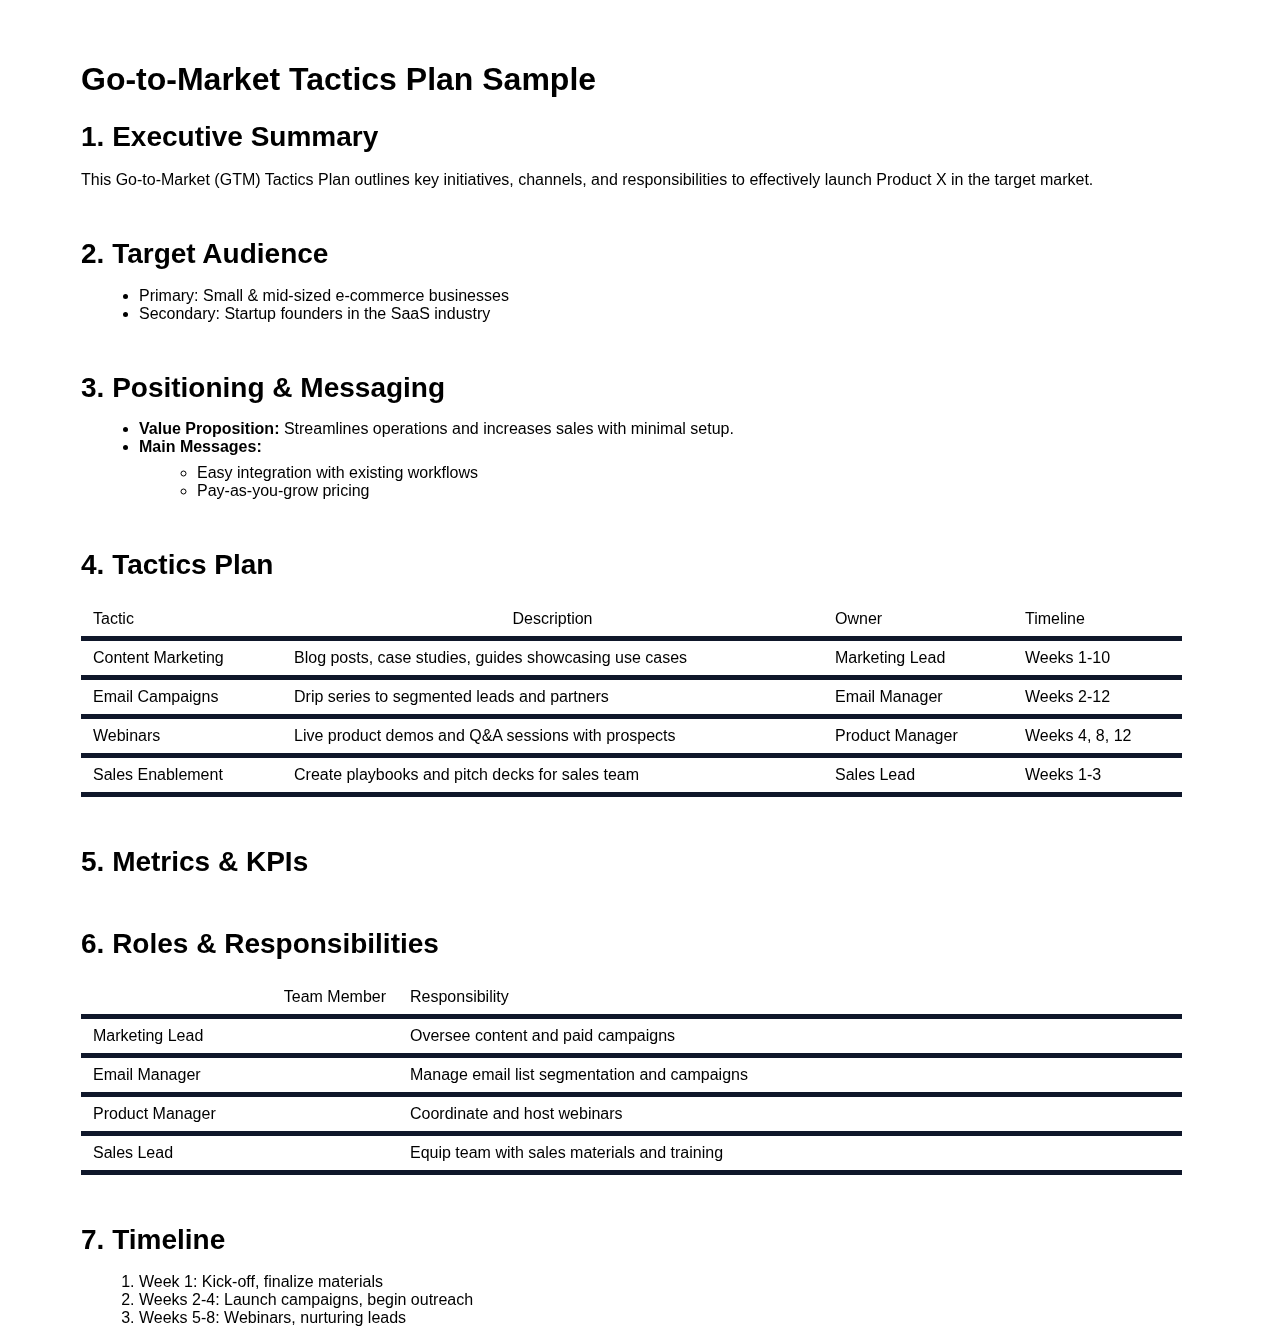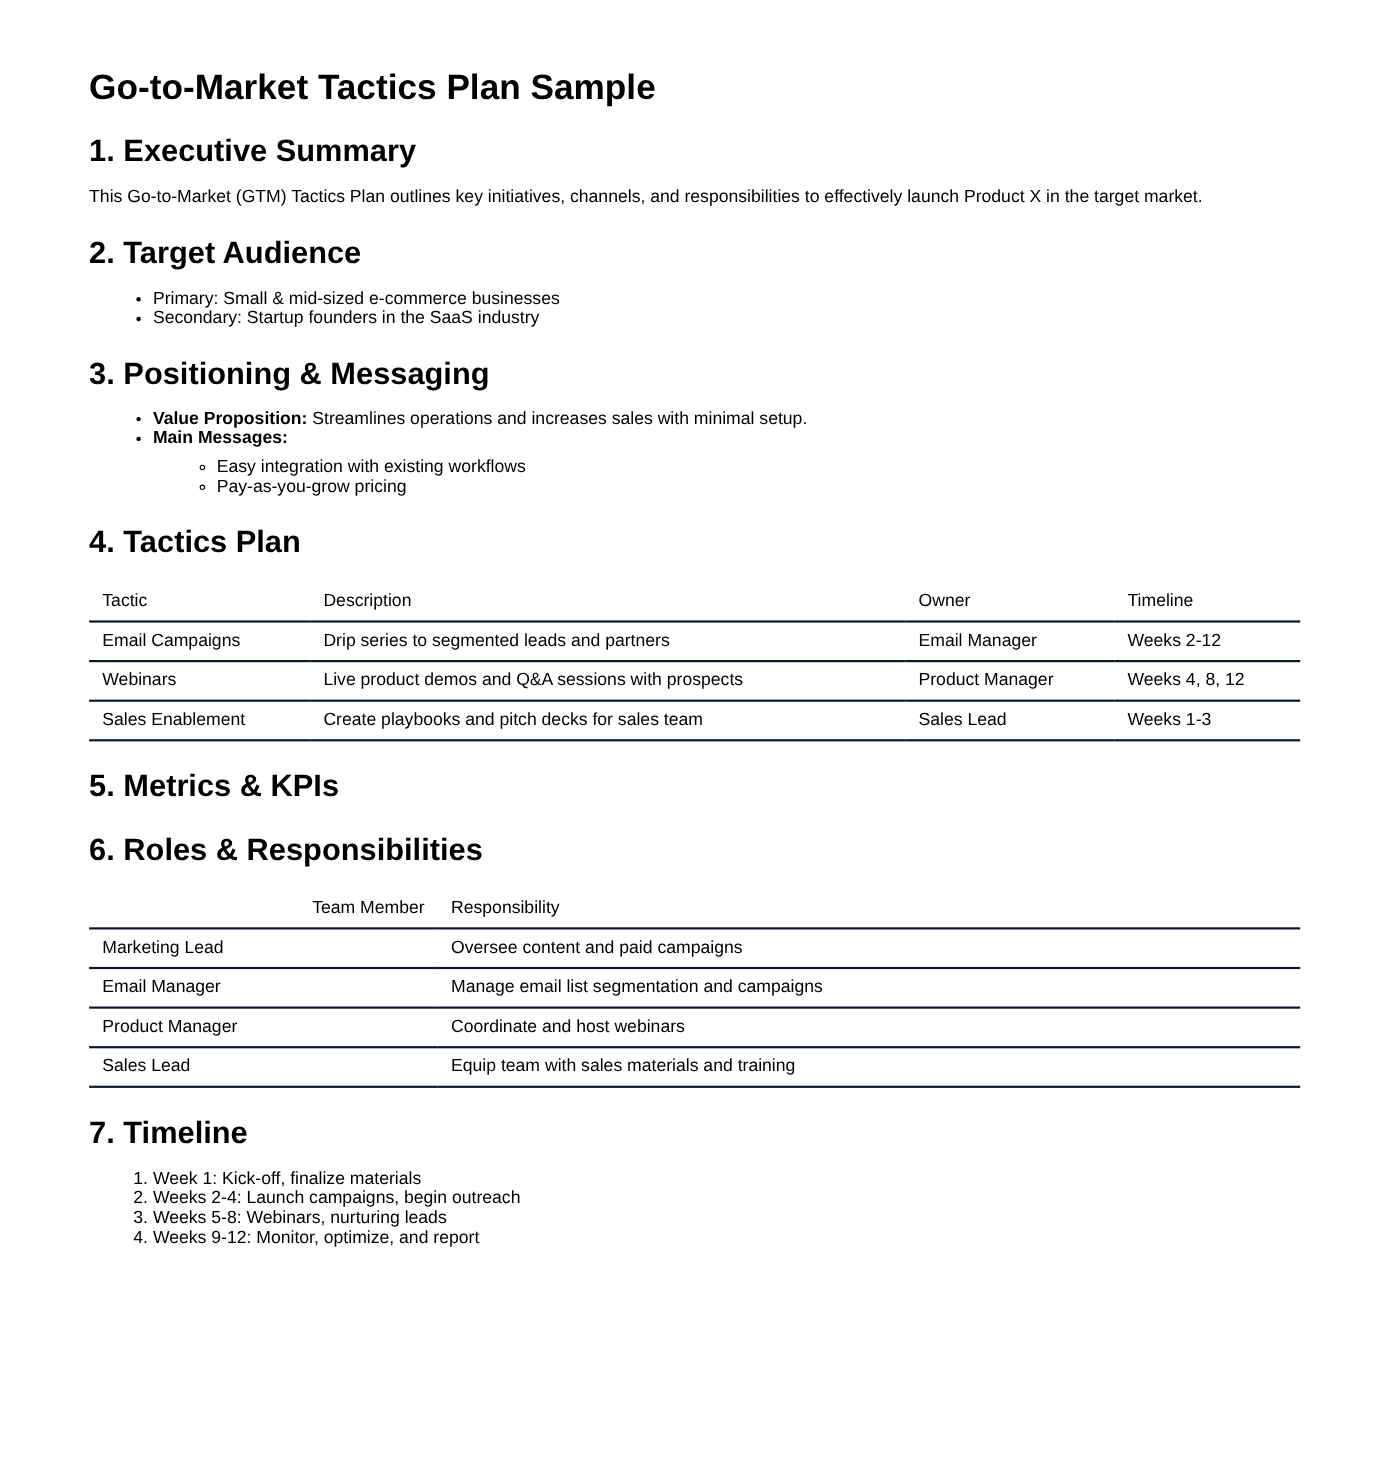--- a/index.html
+++ b/index.html
@@ -19,29 +19,29 @@
   table {
     width: 100%;
     border-collapse: collapse;
     margin-top: 20px;
     font-size: 16px;
   }
   th, td {
     text-align: left;
     font-weight: normal;
     padding: 8px 12px;
-    border-bottom: 2px solid #0f172a;
+    border-bottom: 5px solid #0f172a;
     height: 18px;
     line-height: 18px;
   }
   .tactics th:nth-child(1) { width: 177px; }
-  .tactics th:nth-child(2) { width: 517px; }
+  .tactics th:nth-child(2) { width: 517px; text-align: center; }
   .tactics th:nth-child(3) { width: 166px; }
   .roles th:nth-child(1) { width: 293px; text-align: right; }
-  .sec2 { margin-top: 24px; }
+  .sec2 { margin-top: 48px; }
 </style>
 </head>
 <body>
 
 <div class="page">
   <h1>Go-to-Market Tactics Plan Sample</h1>
 
   <h2>1. Executive Summary</h2>
   <p>This Go-to-Market (GTM) Tactics Plan outlines key initiatives, channels, and responsibilities to effectively launch Product X in the target market.</p>
 
@@ -66,20 +66,26 @@
   <table class="tactics">
     <thead>
       <tr>
         <th>Tactic</th>
         <th>Description</th>
         <th>Owner</th>
         <th>Timeline</th>
       </tr>
     </thead>
     <tbody>
+      <tr>
+        <td>Content Marketing</td>
+        <td>Blog posts, case studies, guides showcasing use cases</td>
+        <td>Marketing Lead</td>
+        <td>Weeks 1-10</td>
+      </tr>
       <tr>
         <td>Email Campaigns</td>
         <td>Drip series to segmented leads and partners</td>
         <td>Email Manager</td>
         <td>Weeks 2-12</td>
       </tr>
       <tr>
         <td>Webinars</td>
         <td>Live product demos and Q&amp;A sessions with prospects</td>
         <td>Product Manager</td>

